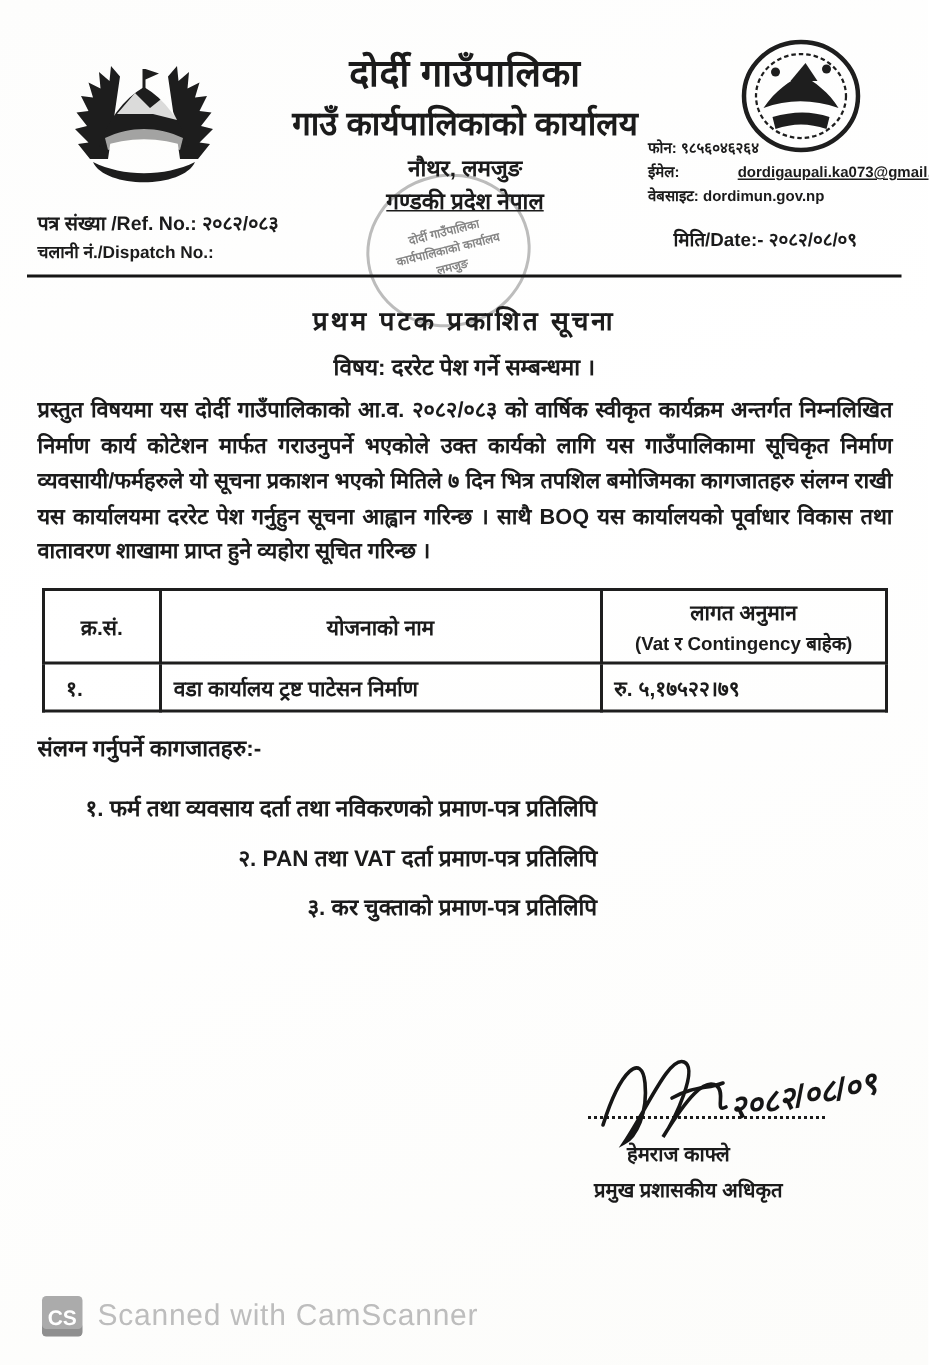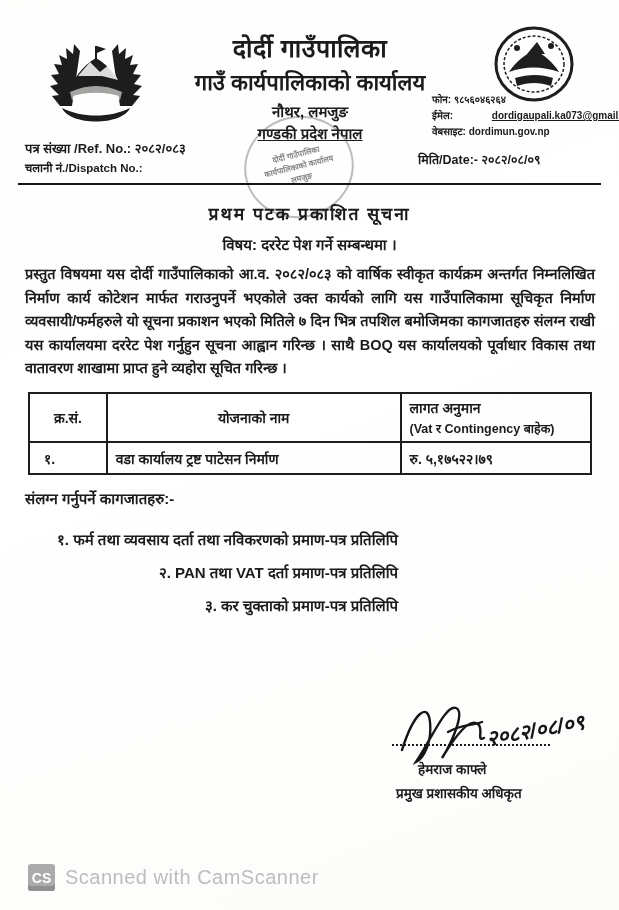--- a/index.html
+++ b/index.html
@@ -26,21 +26,21 @@
 
   .emblem-left  { left:42px;  top:36px;  width:108px; height:94px; }
   .emblem-right { left:487px; top:24px;  width:94px;  height:84px; }
 
   .contact { left:432px; top:92px; width:182px; font-size:10px; font-weight:700; line-height:16px; }
   .contact .row { white-space:nowrap; }
   .contact .email-val { text-decoration:underline;padding-left:36px; }
 
   .refline      { left:25px; top:139px; font-size:13px; font-weight:700; }
   .dispatchline { left:25px; top:160px; font-size:11.5px; font-weight:700; }
-  .dateline     { left:418px; top:151px; font-size:12.5px; font-weight:700; }
+  .dateline     { left:449px; top:151px; font-size:12.5px; font-weight:700; }
 
   .divider { left:18px; top:183px; width:583px; border-top:2.5px solid #151515; }
 
   
   .stamp {
     left:244px; top:116px; width:110px; height:102px;
     border:2px solid rgba(35,35,35,.55);
     border-radius:50%;
     transform:rotate(-14deg);
     opacity:.55;
@@ -68,21 +68,21 @@
 
   
   table.boq {
     position:absolute; left:28px; top:392px; width:564px;
     border-collapse:collapse;
     font-size:14px; font-weight:700;padding-left:44px;
   }
   table.boq th, table.boq td { border:2px solid #1e1e1e; padding:4px 8px; }
   .c-sn   { width:78px;  text-align:center; }
   .c-name { width:295px; text-align:center; }
-  .c-amt  { width:191px; text-align:left; }
+  .c-amt  { width:191px; text-align:center; }
   .c-amt .sub { font-size:12.5px; font-weight:700; margin-top:3px; }
   table.boq td.c-sn   { text-align:left; padding-left:14px; height:32px; }
   table.boq td.c-name { text-align:left; }
   table.boq td.c-amt  { text-align:left; }
 
   
   .docs-heading { left:25px; top:488px; font-size:15px; font-weight:700; }
   .docs-list { left:57px; top:523px; font-size:15px; font-weight:700; line-height:33px;text-align:right; }
 
   

